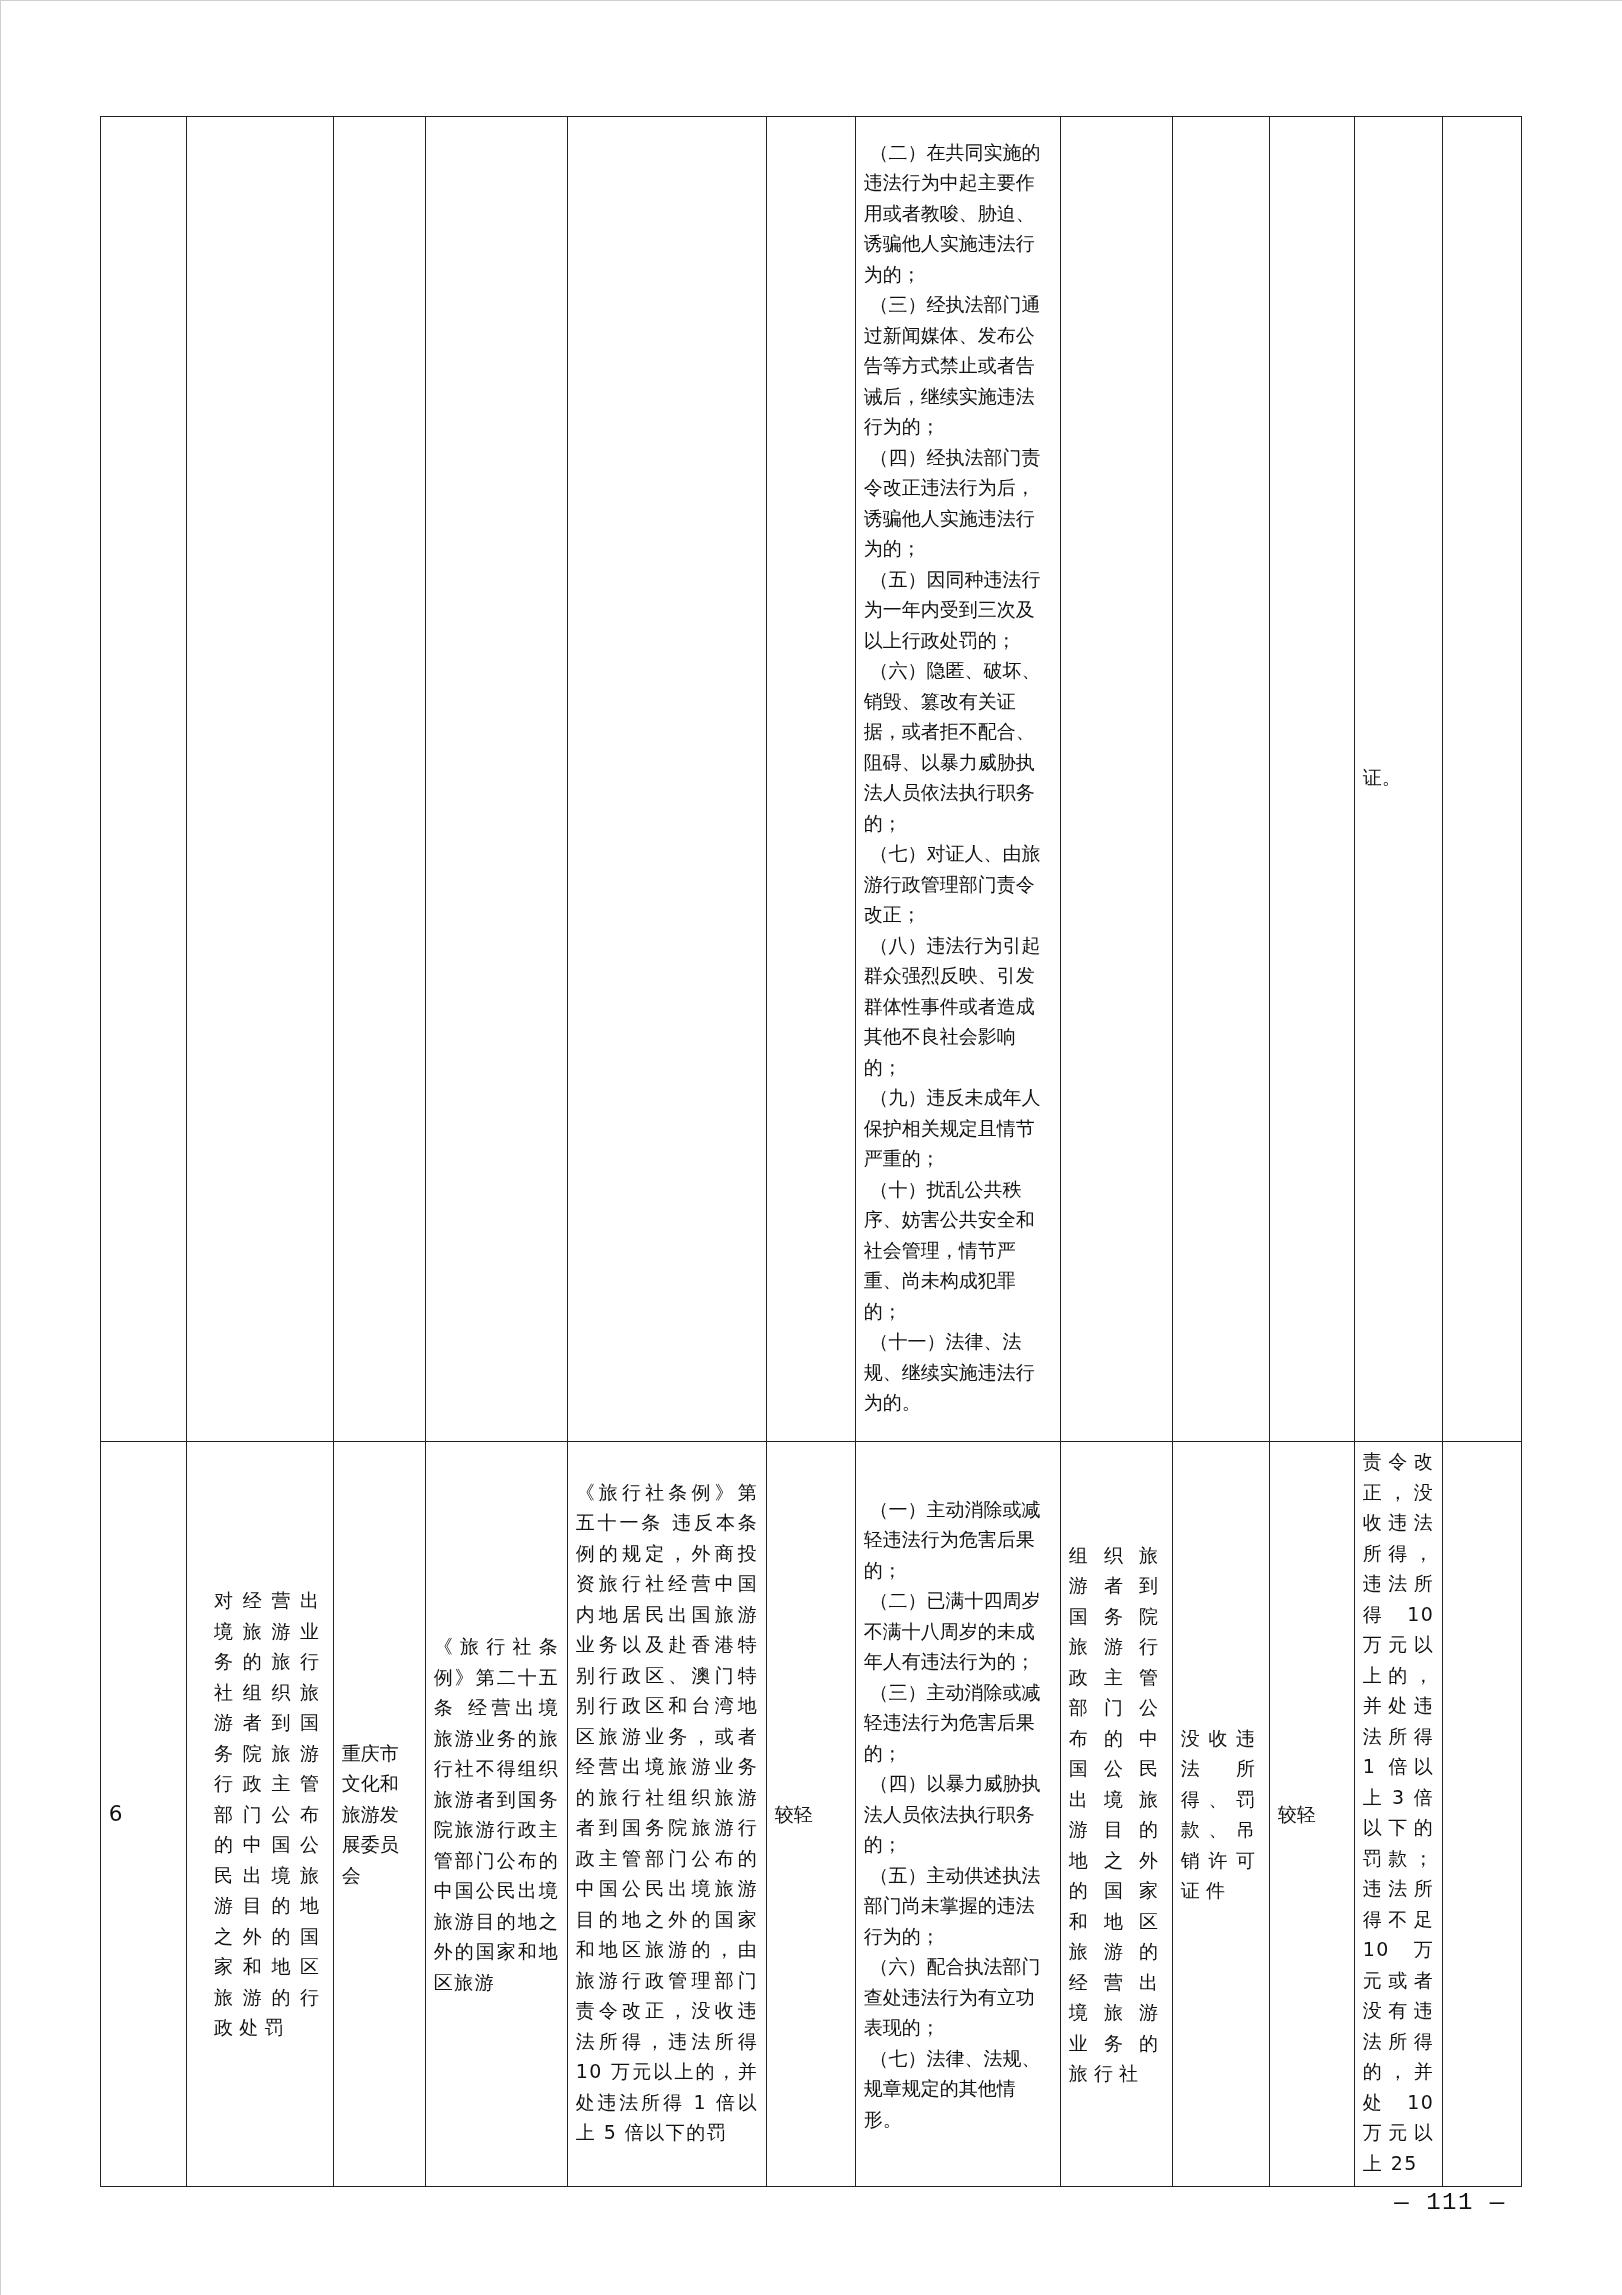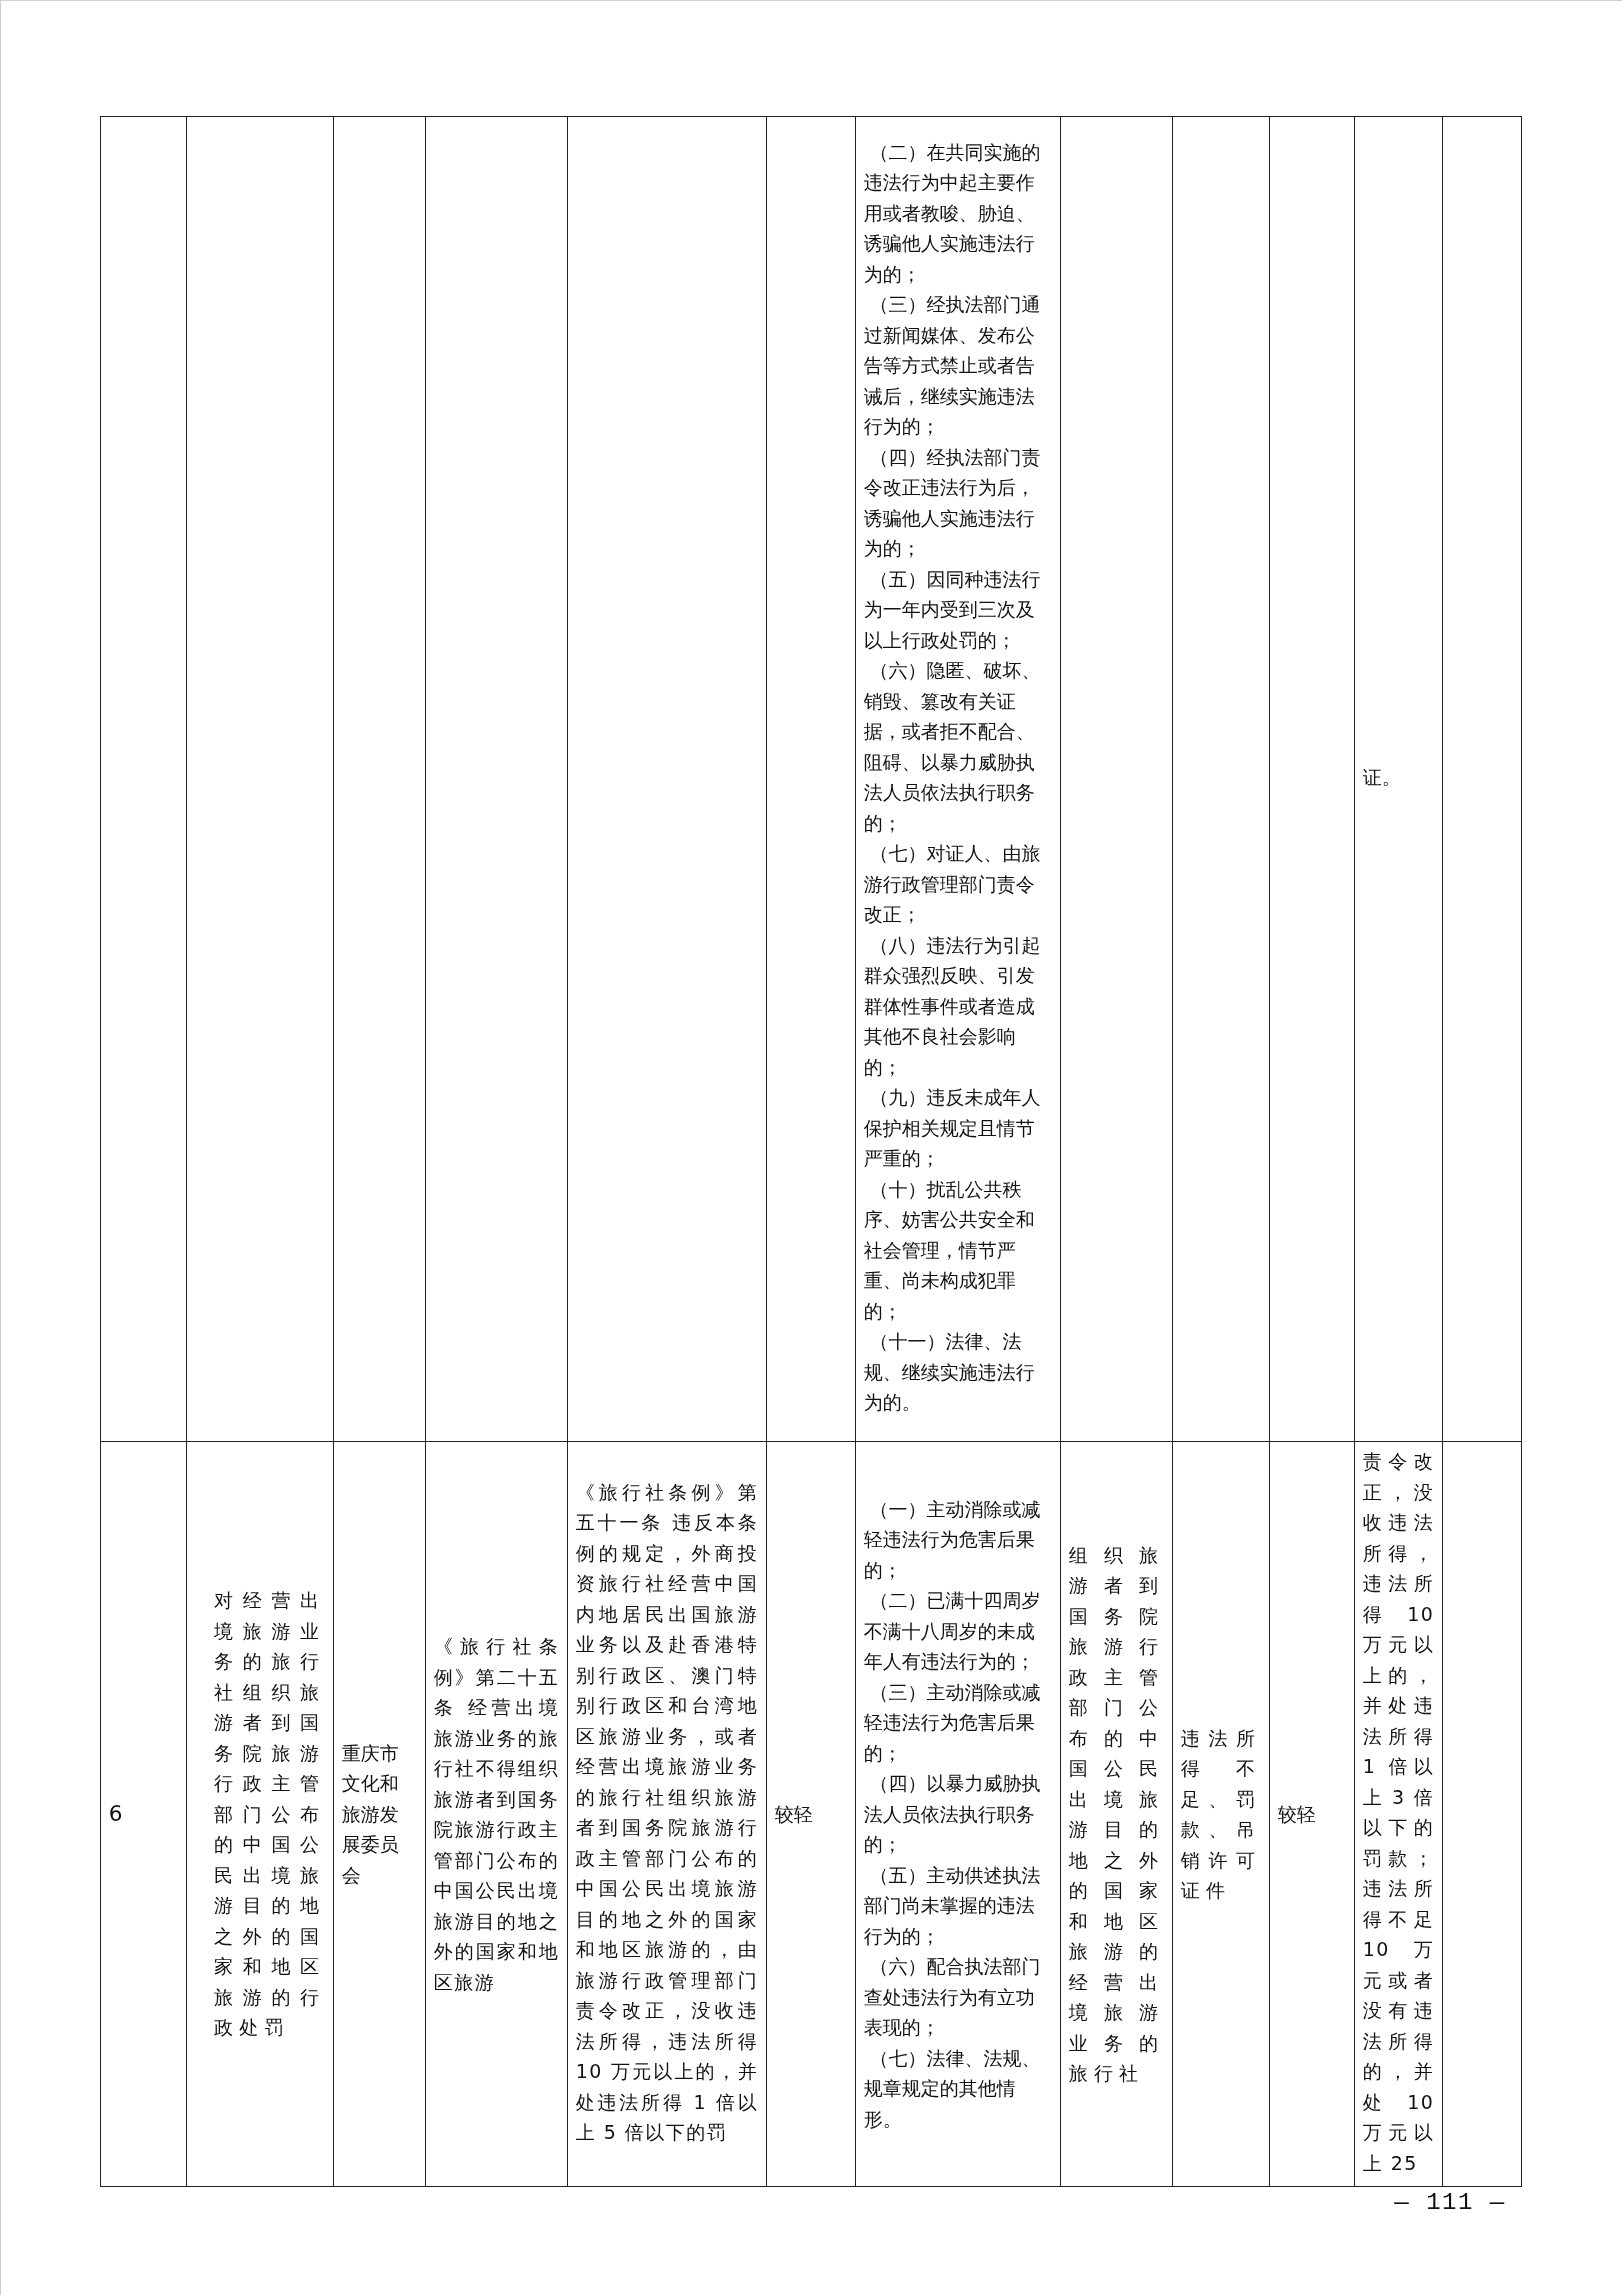--- a/index.html
+++ b/index.html
@@ -70,21 +70,21 @@
     <td>
       <span class="para">（一）主动消除或减轻违法行为危害后果的；</span>
       <span class="para">（二）已满十四周岁不满十八周岁的未成年人有违法行为的；</span>
       <span class="para">（三）主动消除或减轻违法行为危害后果的；</span>
       <span class="para">（四）以暴力威胁执法人员依法执行职务的；</span>
       <span class="para">（五）主动供述执法部门尚未掌握的违法行为的；</span>
       <span class="para">（六）配合执法部门查处违法行为有立功表现的；</span>
       <span class="para">（七）法律、法规、规章规定的其他情形。</span>
     </td>
     <td class="just spread">组织旅游者到国务院旅游行政主管部门公布的中国公民出境旅游目的地之外的国家和地区旅游的经营出境旅游业务的旅行社</td>
-    <td class="just spread">违法所得不足、罚款、吊销许可证件</td>
+    <td class="just spread">没收违法所得、罚款、吊销许可证件</td>
     <td>较轻</td>
     <td class="top just" style="padding-top:1.5px">责令改正，没收违法所得，违法所得 10 万元以上的，并处违法所得 1 倍以上 3 倍以下的罚款；违法所得不足 10 万元或者没有违法所得的，并处 10 万元以上 25</td>
     <td></td>
   </tr>
 </tbody>
   </table>
 
 <div class="pageno">— 111 —</div>
 
 

